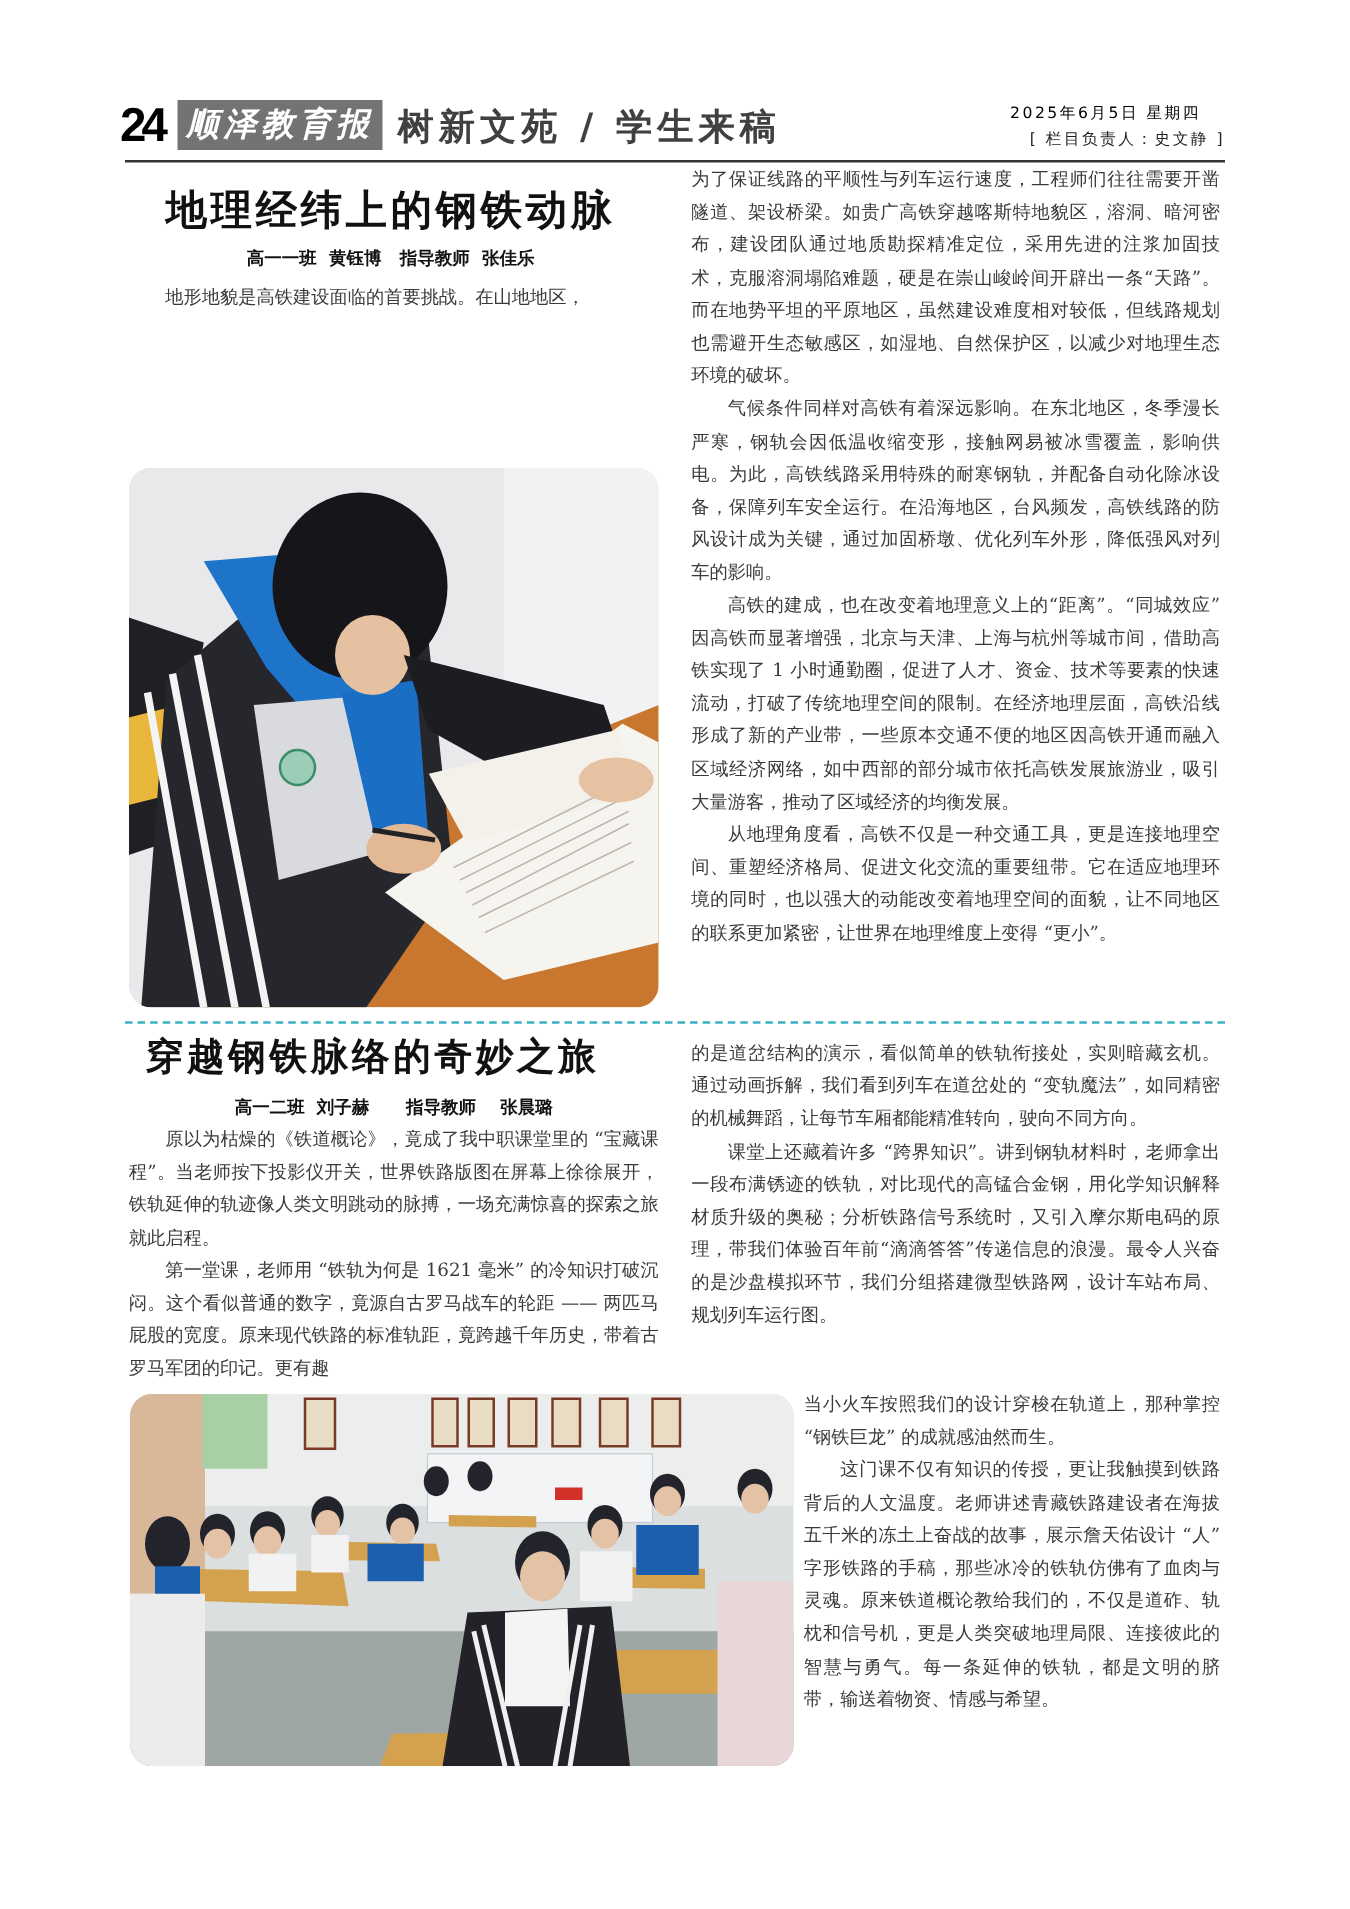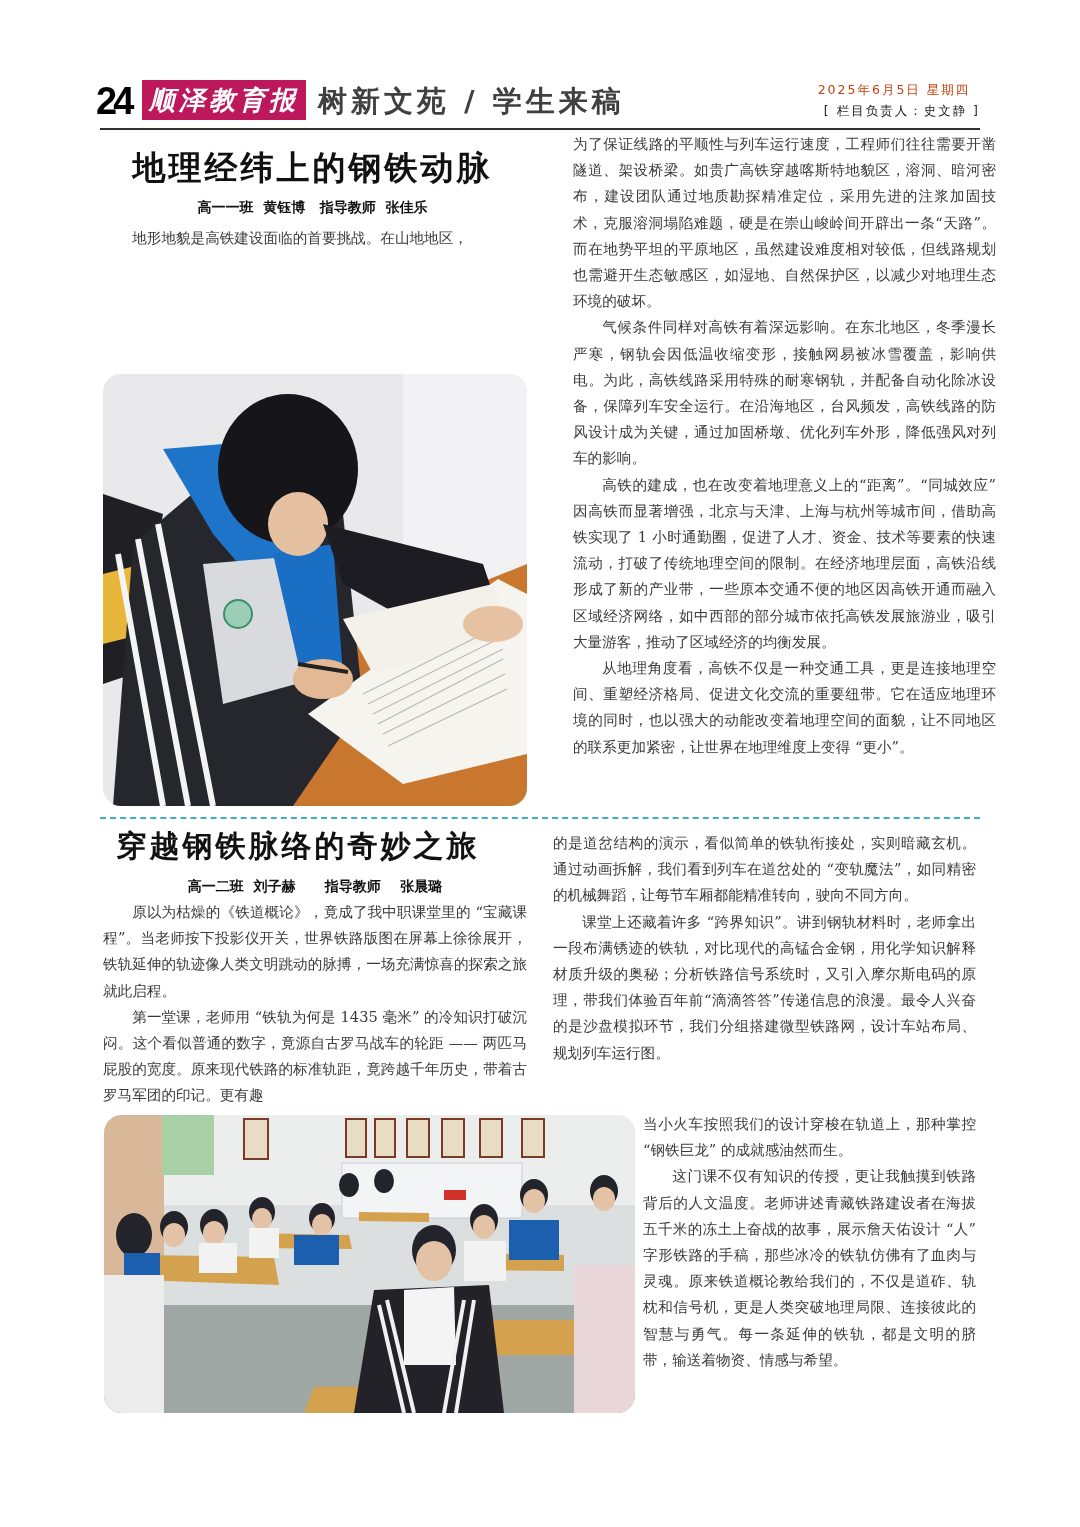--- a/index.html
+++ b/index.html
@@ -1,22 +1,22 @@
 <!DOCTYPE html>
 <html><head>
   <meta charset="utf-8">
   <style>
     html, body { margin:0; padding:0; background:#ffffff; }
     body { width:1080px; height:1527px; position:relative; overflow:hidden; font-family:"DejaVu Serif", serif; color:#333; }
     .abs { position:absolute; }
     
     .page-num { left:96px; top:82px; font-family:"Liberation Sans", sans-serif; font-weight:bold; font-size:38px; letter-spacing:-4px; color:#000000; line-height:38px; }
-    .brand { left:142px; top:80px; width:164px; height:40px; background:#be185d; color:#fff; font-family:"DejaVu Serif", serif; font-style:italic; font-weight:bold; font-size:26px; line-height:40px; text-align:center; letter-spacing:4px; }
+    .brand { left:142px; top:80px; width:164px; height:40px; background:#737373; color:#fff; font-family:"DejaVu Serif", serif; font-style:italic; font-weight:bold; font-size:26px; line-height:40px; text-align:center; letter-spacing:4px; }
     .section-title { left:318px; top:82px; font-family:"DejaVu Sans", sans-serif; font-weight:bold; font-size:29px; letter-spacing:4px; color:#404040; line-height:38px; }
-    .date { left:808px; top:81px; width:172px; text-align:center; font-family:"DejaVu Sans", sans-serif; font-size:12.5px; letter-spacing:2px; color:#c2410c; line-height:18px; }
+    .date { left:808px; top:81px; width:172px; text-align:left; font-family:"DejaVu Sans", sans-serif; font-size:12.5px; letter-spacing:2px; color:#000000; line-height:18px; }
     .editor { left:808px; top:102px; width:172px; text-align:right; font-family:"DejaVu Sans", sans-serif; font-size:12.5px; letter-spacing:2px; color:#222; line-height:18px; }
     .rule-top { left:100px; top:128px; width:880px; height:2px; background:#333; }
     .rule-dash { left:100px; top:817px; width:880px; height:0; border-top:2px dashed #3ab0c3; }
 
     .headline { font-family:"DejaVu Sans", sans-serif; font-weight:bold; color:#111; text-align:center; line-height:40px; }
     .byline { font-family:"DejaVu Sans", sans-serif; font-weight:bold; font-size:14px; color:#111; text-align:center; line-height:20px; white-space:pre; }
     .col { font-size:14.6px; line-height:26.2px; color:#3a3a3a; text-align:justify; }
     .col p { margin:0; text-indent:2em; }
     .col p.cont { text-indent:0; }
 
@@ -65,35 +65,35 @@
         <line x1="275" y1="350" x2="400" y2="285"></line>
       <line x1="280" y1="360" x2="402" y2="300"></line>
         <line x1="285" y1="372" x2="404" y2="315"></line>
     </g>
     <ellipse cx="220" cy="305" rx="30" ry="20" fill="#e3b894"></ellipse>
     <ellipse cx="390" cy="250" rx="30" ry="18" fill="#e7c2a2"></ellipse>
     <line x1="195" y1="290" x2="245" y2="298" stroke="#222" stroke-width="4"></line>
   </svg>
 </div>
 
-<div class="abs col" style="left:573px; top:131px; width:423px;">
+<div class="abs col" style="left:553px; top:131px; width:423px;">
   <p class="cont">为了保证线路的平顺性与列车运行速度，工程师们往往需要开凿隧道、架设桥梁。如贵广高铁穿越喀斯特地貌区，溶洞、暗河密布，建设团队通过地质勘探精准定位，采用先进的注浆加固技术，克服溶洞塌陷难题，硬是在崇山峻岭间开辟出一条“天路”。而在地势平坦的平原地区，虽然建设难度相对较低，但线路规划也需避开生态敏感区，如湿地、自然保护区，以减少对地理生态环境的破坏。</p>
   <p>气候条件同样对高铁有着深远影响。在东北地区，冬季漫长严寒，钢轨会因低温收缩变形，接触网易被冰雪覆盖，影响供电。为此，高铁线路采用特殊的耐寒钢轨，并配备自动化除冰设备，保障列车安全运行。在沿海地区，台风频发，高铁线路的防风设计成为关键，通过加固桥墩、优化列车外形，降低强风对列车的影响。</p>
   <p>高铁的建成，也在改变着地理意义上的“距离”。“同城效应” 因高铁而显著增强，北京与天津、上海与杭州等城市间，借助高铁实现了 1 小时通勤圈，促进了人才、资金、技术等要素的快速流动，打破了传统地理空间的限制。在经济地理层面，高铁沿线形成了新的产业带，一些原本交通不便的地区因高铁开通而融入区域经济网络，如中西部的部分城市依托高铁发展旅游业，吸引大量游客，推动了区域经济的均衡发展。</p>
   <p>从地理角度看，高铁不仅是一种交通工具，更是连接地理空间、重塑经济格局、促进文化交流的重要纽带。它在适应地理环境的同时，也以强大的动能改变着地理空间的面貌，让不同地区的联系更加紧密，让世界在地理维度上变得 “更小”。</p>
 </div>
 
 <div class="abs rule-dash"></div>
 
 <div class="abs headline" style="left:83px; top:826px; width:430px; font-size:30px; letter-spacing:3px;">穿越钢铁脉络的奇妙之旅</div>
 <div class="abs byline" style="left:100px; top:876px; width:430px;">高一二班  刘子赫      指导教师    张晨璐</div>
 
 <div class="abs col" style="left:103px; top:899px; width:424px;">
   <p>原以为枯燥的《铁道概论》，竟成了我中职课堂里的 “宝藏课程”。当老师按下投影仪开关，世界铁路版图在屏幕上徐徐展开，铁轨延伸的轨迹像人类文明跳动的脉搏，一场充满惊喜的探索之旅就此启程。</p>
-  <p>第一堂课，老师用 “铁轨为何是 1435 毫米” 的冷知识打破沉闷。这个看似普通的数字，竟源自古罗马战车的轮距 —— 两匹马屁股的宽度。原来现代铁路的标准轨距，竟跨越千年历史，带着古罗马军团的印记。更有趣</p>
+  <p>第一堂课，老师用 “铁轨为何是 1621 毫米” 的冷知识打破沉闷。这个看似普通的数字，竟源自古罗马战车的轮距 —— 两匹马屁股的宽度。原来现代铁路的标准轨距，竟跨越千年历史，带着古罗马军团的印记。更有趣</p>
 </div>
 
 <div class="abs photo" style="left:104px; top:1115px; width:531px; height:298px;">
   <svg viewBox="0 0 531 298" preserveAspectRatio="none">
     <rect width="531" height="298" fill="#dcdfe0"></rect>
     <rect x="0" y="0" width="531" height="90" fill="#eceeee"></rect>
     <rect x="0" y="0" width="60" height="160" fill="#d9b89a"></rect>
     <rect x="58" y="0" width="52" height="60" fill="#a9cfa6"></rect>
     <g fill="#e8dcc4" stroke="#7a3a25" stroke-width="2">
       <rect x="140" y="4" width="24" height="40"></rect>

